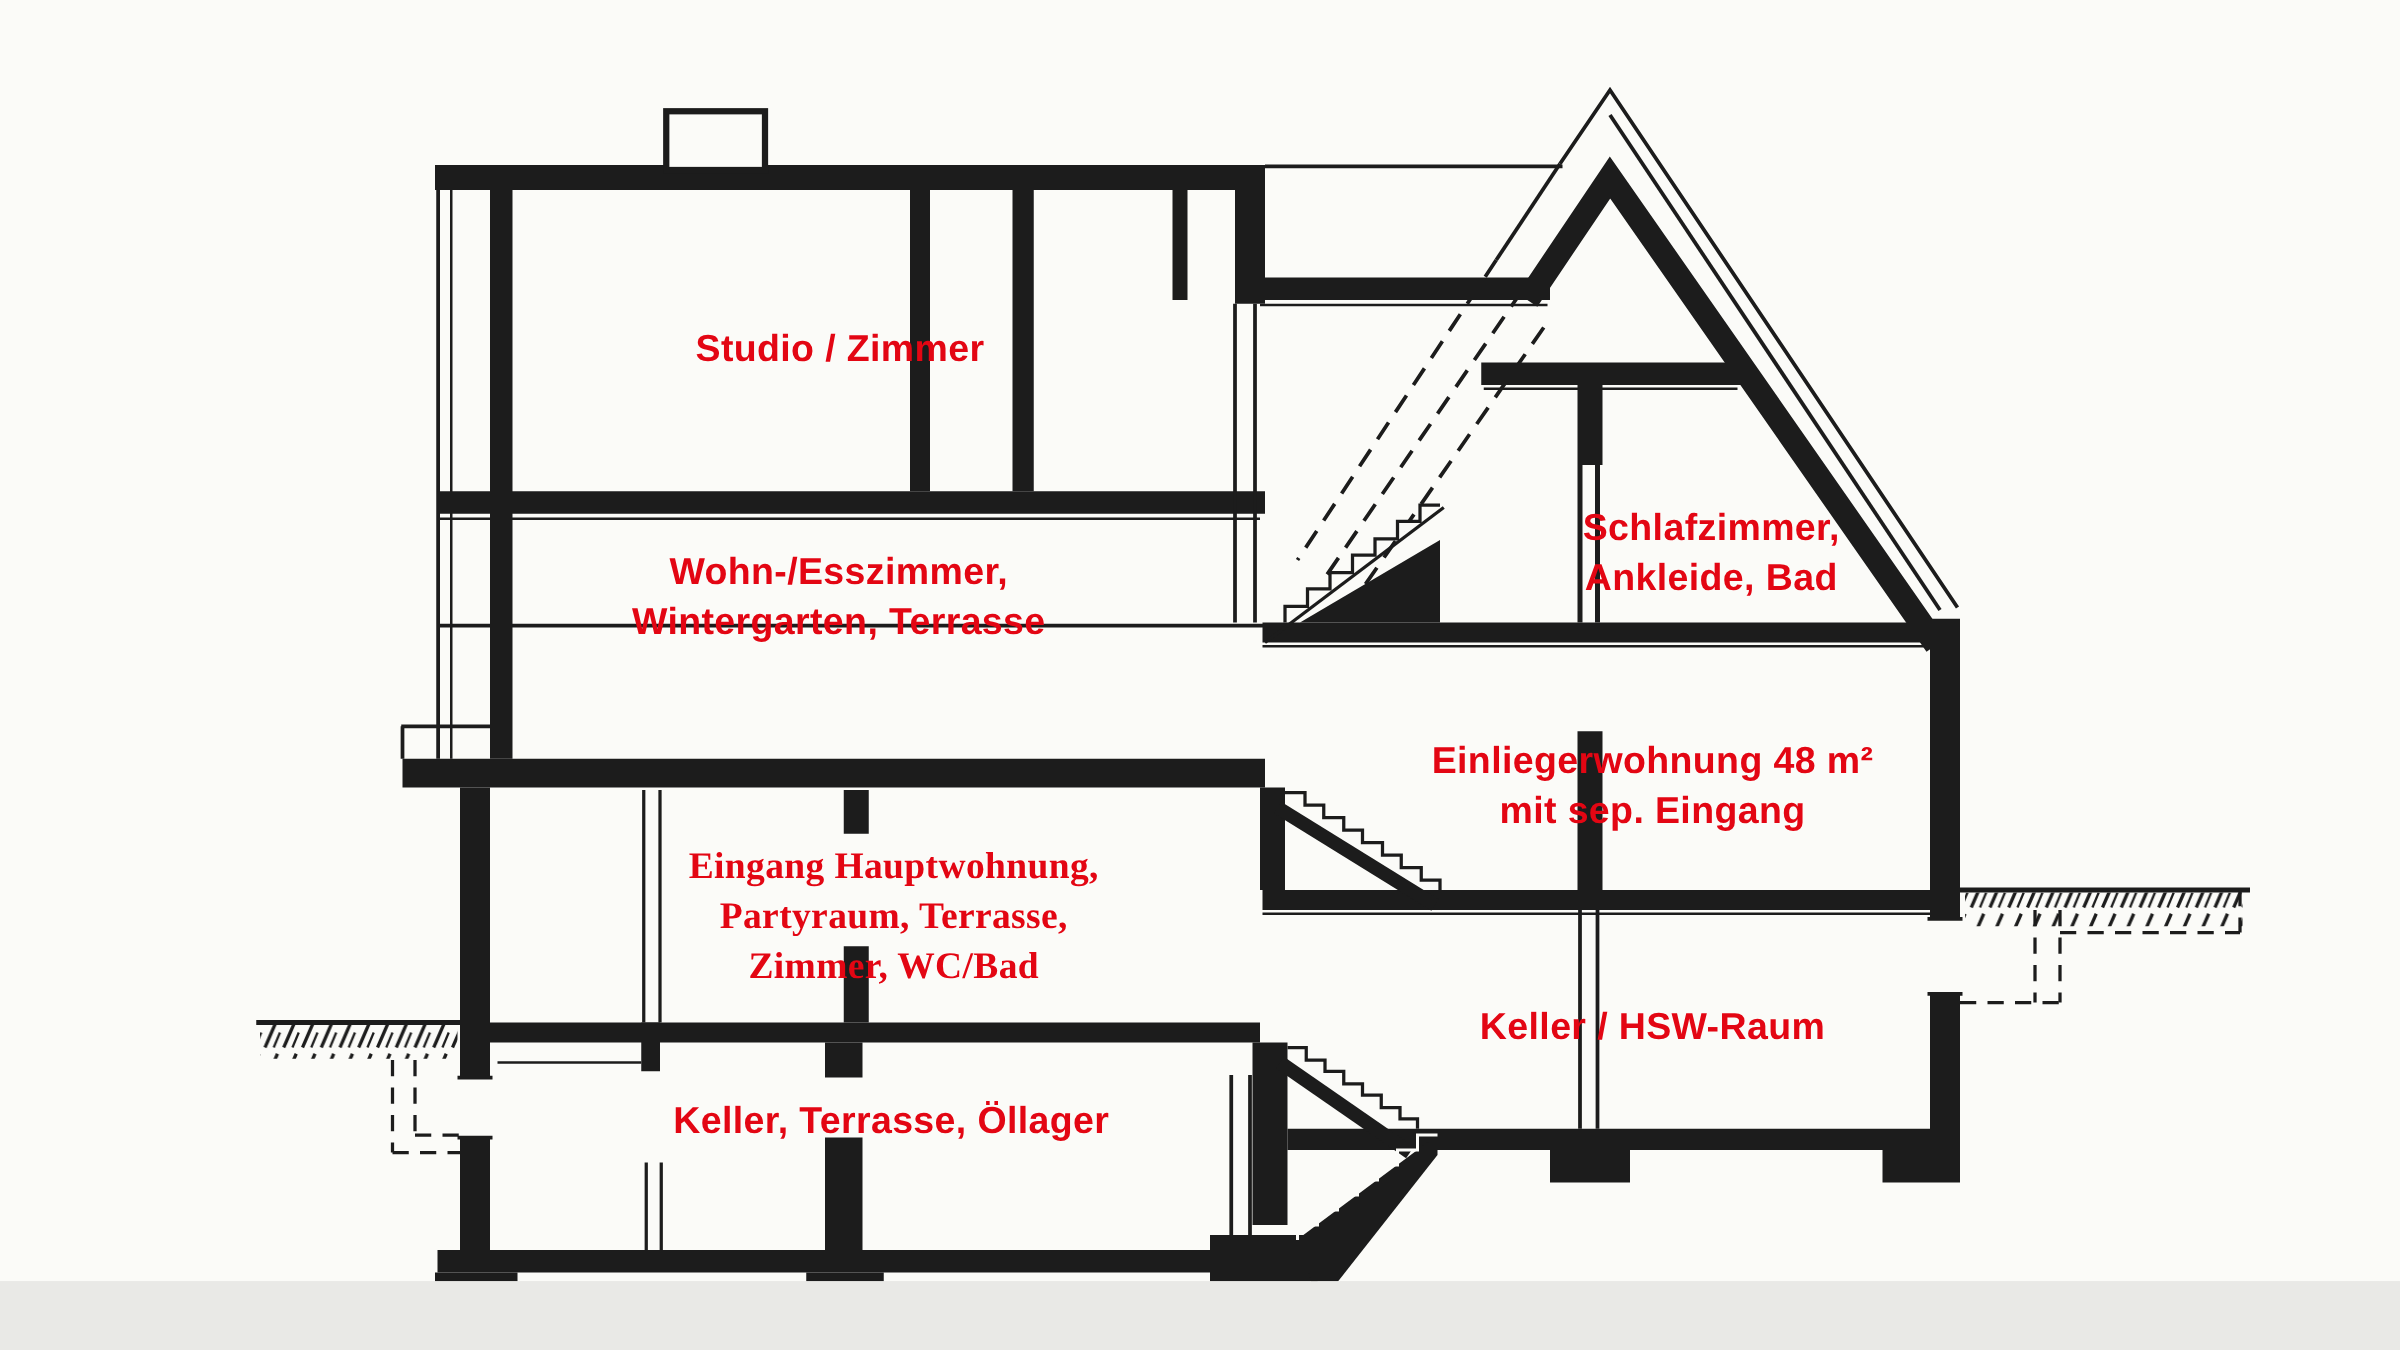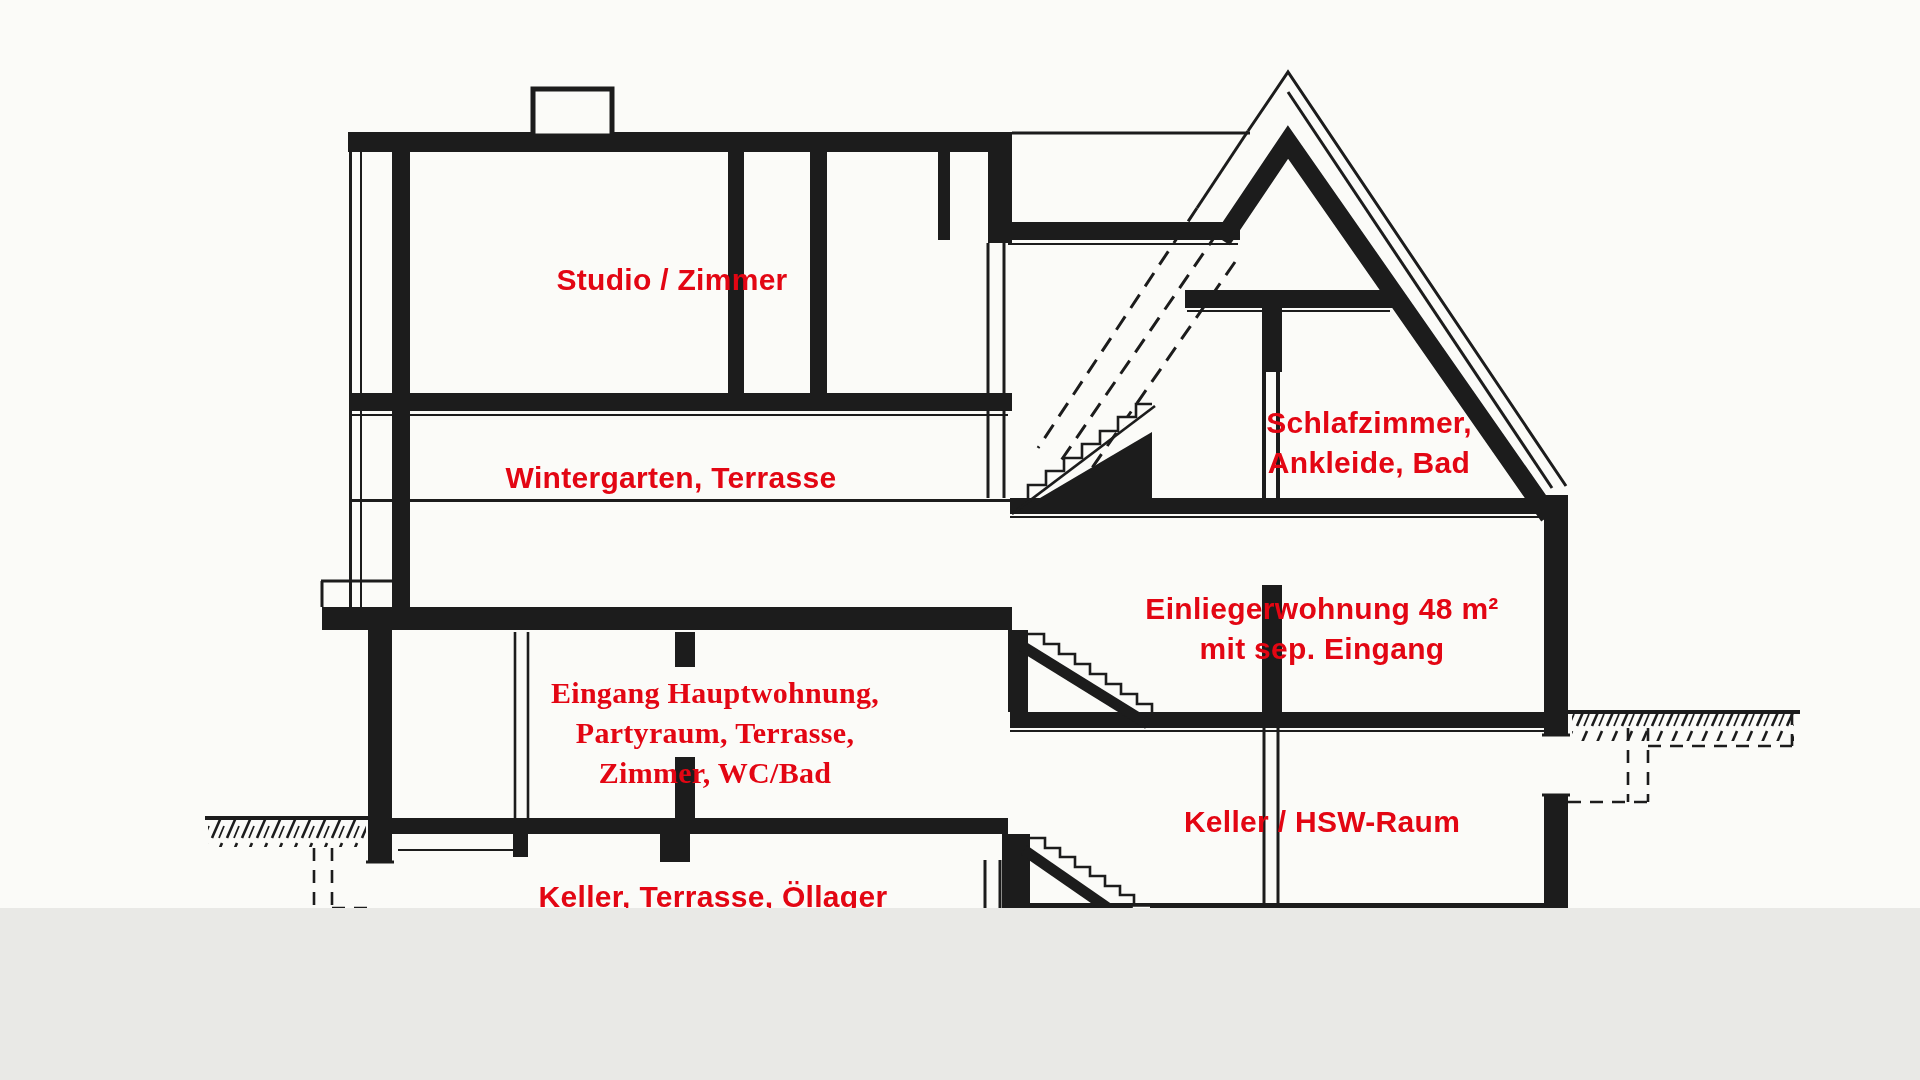--- a/index.html
+++ b/index.html
@@ -1,18 +1,18 @@
 <!DOCTYPE html>
 <html><head>
 <meta charset="utf-8">
 <style>
   html,body{margin:0;padding:0;background:#e9e9e6;}
   .stage{
     position:relative;
-    width:1920px;height:908px;
+    width:1920px;height:1025px;
     background:#fbfbf8;
     overflow:hidden;
     font-family:"Liberation Sans","DejaVu Sans",sans-serif;
   }
   .drawing{position:absolute;left:0;top:0;width:1920px;height:1080px;}
   .ink{fill:#1c1c1c;}
   .lbl{
     position:absolute;
     transform:translate(-50%,-50%);
     text-align:center;
@@ -186,20 +186,21 @@
       <polygon class="ink" points="1150,908 1040,990 1054,1046 1150,924"></polygon>
       <path d="M1150 908 H1134 V920 H1118 V932 H1102 V944 H1086 V956 H1070 V968 H1054 V980 H1038 V992" fill="none" stroke="#fbfbf8" stroke-width="2.4"></path>
     </g>
   </svg>
 
   <div class="lbl lbl-studio">
     <span>Studio / Zimmer</span>
   </div>
 
   <div class="lbl lbl-kueche">
+    <span>Wohn-/Esszimmer,</span>
     <span>Wintergarten, Terrasse</span>
   </div>
 
   <div class="lbl lbl-schlaf">
     <span>Schlafzimmer,</span>
     <span>Ankleide, Bad</span>
   </div>
 
   <div class="lbl lbl-einlieger">
     <span>Einliegerwohnung 48 m²</span>

